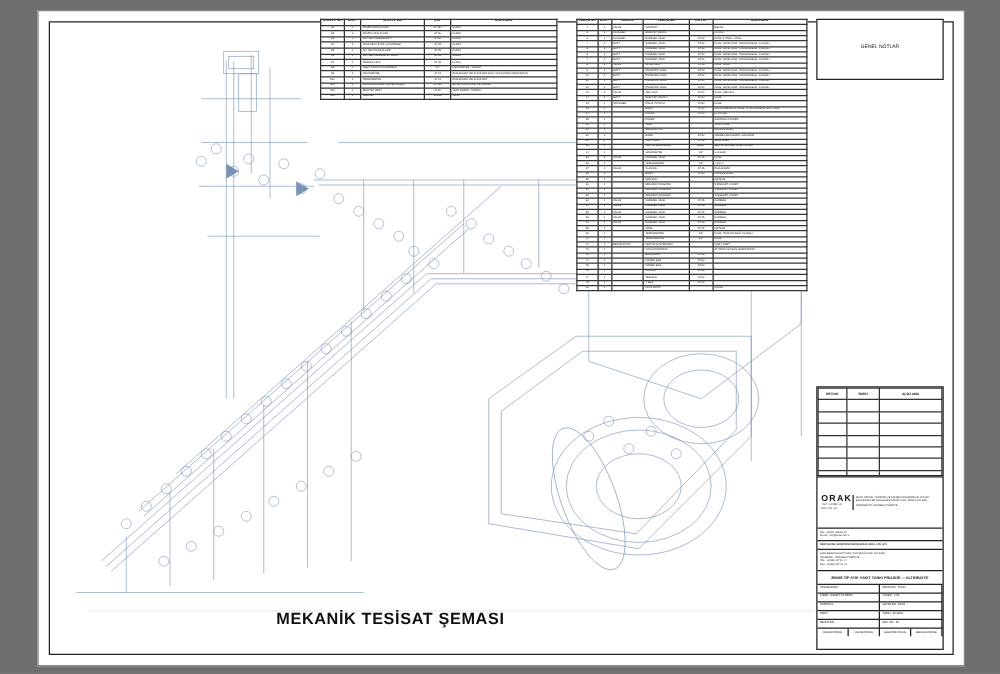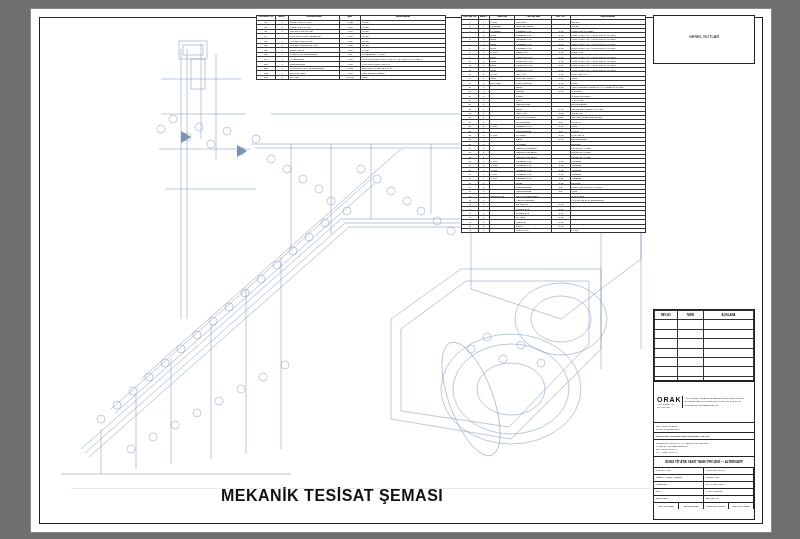--- a/index.html
+++ b/index.html
@@ -31,21 +31,21 @@
   .tb-logo{height:40px;display:flex;align-items:center;}
   .tb-logo .lg{font-size:7px;font-weight:bold;letter-spacing:1px;padding-left:3px;color:#111;}
   .tb-logo .lgsub{font-size:1.9px;color:#333;padding-left:3px;line-height:1.35;}
   .tb-addr{font-size:2.1px;color:#222;padding:1.5px 2px;line-height:1.5;}
   .tb-proj{font-size:3px;color:#111;text-align:center;padding:3px 2px;font-weight:bold;}
   .tb-grid{display:grid;grid-template-columns:1fr 1fr;}
   .tb-cell{border-right:1px solid #222;border-bottom:1px solid #222;font-size:2.2px;padding:1px 2px;color:#111;height:7px;box-sizing:border-box;}
   .tb-foot{display:grid;grid-template-columns:repeat(4,1fr);}
   .tb-foot div{border-right:1px solid #222;font-size:2.1px;text-align:center;padding:2px 0;color:#111;}
 
-  #main-title{position:absolute;left:190px;top:478px;font-size:16px;font-weight:bold;color:#111;letter-spacing:0.5px;}
+  #main-title{position:absolute;left:190px;top:478px;font-size:13px;font-weight:bold;color:#111;letter-spacing:0.5px;}
 
   #drawing{position:absolute;left:10px;top:10px;width:610px;height:470px;}
 </style>
 </head>
 <body>
 
 <div id="sheet">
   <div id="frame"></div>
 
   <svg id="drawing" viewBox="0 0 610 470">

